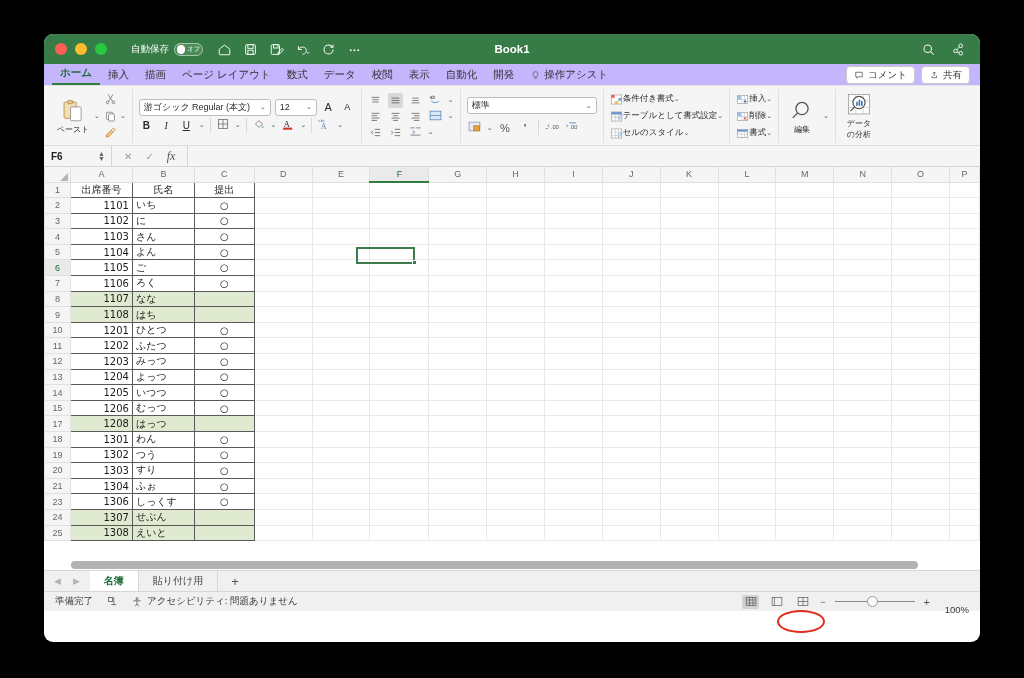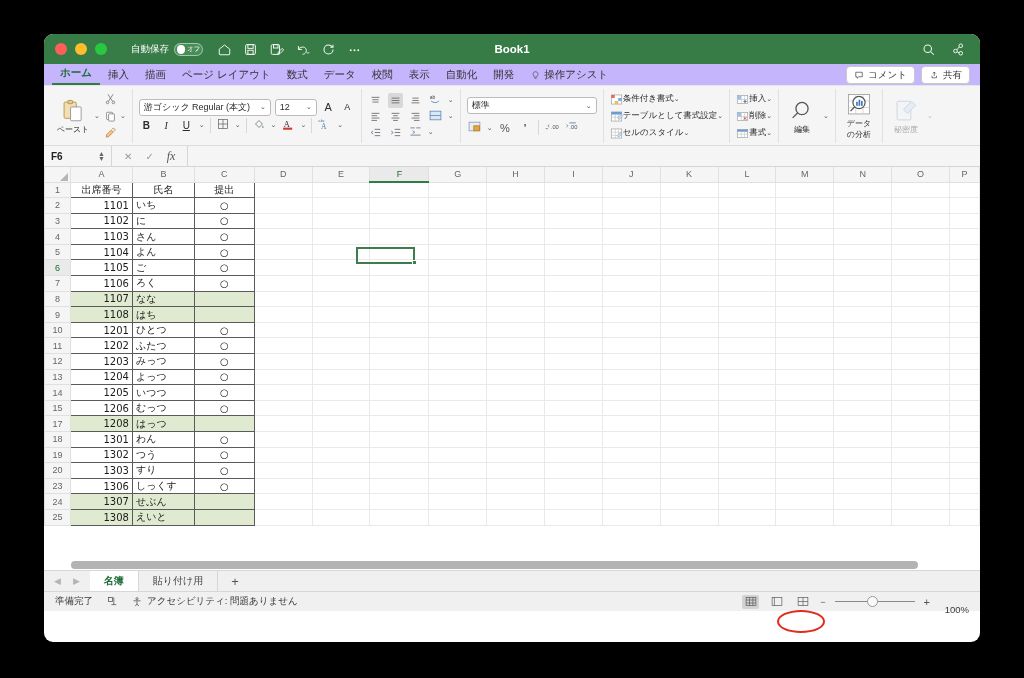--- a/index.html
+++ b/index.html
@@ -624,30 +624,20 @@
           <rect x="12.5" y="12" width="2" height="5" fill="#3b74b5"></rect>
           <rect x="15.5" y="9.5" width="2" height="7.5" fill="#3b74b5"></rect>
           <rect x="18.5" y="11" width="2" height="6" fill="#3b74b5"></rect>
           <path d="m10.5 18.5-5 5" stroke="#555" stroke-width="1.5"></path>
         </svg>
         <span class="lbl">データ</span>
         <span class="lbl">の分析</span>
       </div>
     </div>
 
-    <div class="rgroup dim">
-      <div class="bigbtn">
-        <svg class="ic" width="26" height="26" viewBox="0 0 32 32" fill="none">
-          <rect x="5" y="4" width="17" height="23" rx="1.5" fill="#eef3f9" stroke="#7b93ae"></rect>
-          <path d="m13 14 10-10 5 5-10 10Z" fill="#cfe0f0" stroke="#6f9ccd"></path>
-        </svg>
-        <span class="lbl">秘密度</span>
-      </div>
-      <span class="chev">⌄</span>
-    </div>
   </div>
 
   <div class="fbar">
     <div class="namebox">
       <span>F6</span>
       <span class="spin">
           <span>▲</span>
           <span>▼</span>
         </span>
     </div>
@@ -1040,20 +1030,39 @@
             <td class="cell"></td>
             <td class="cell"></td>
             <td class="cell"></td>
             <td class="cell"></td>
             <td class="cell"></td>
             <td class="cell"></td>
             <td class="cell"></td>
             <td class="cell"></td>
           </tr>
           <tr>
+            <td class="rowhdr">21</td>
+            <td class="cell num lb rb bb">1304</td>
+            <td class="cell rb bb">ふぉ</td>
+            <td class="cell ctr rb bb circ">○</td>
+            <td class="cell"></td>
+            <td class="cell"></td>
+            <td class="cell"></td>
+            <td class="cell"></td>
+            <td class="cell"></td>
+            <td class="cell"></td>
+            <td class="cell"></td>
+            <td class="cell"></td>
+            <td class="cell"></td>
+            <td class="cell"></td>
+            <td class="cell"></td>
+            <td class="cell"></td>
+            <td class="cell"></td>
+          </tr>
+          <tr>
             <td class="rowhdr">23</td>
             <td class="cell num lb rb bb">1306</td>
             <td class="cell rb bb">しっくす</td>
             <td class="cell ctr rb bb circ">○</td>
             <td class="cell"></td>
             <td class="cell"></td>
             <td class="cell"></td>
             <td class="cell"></td>
             <td class="cell"></td>
             <td class="cell"></td>

